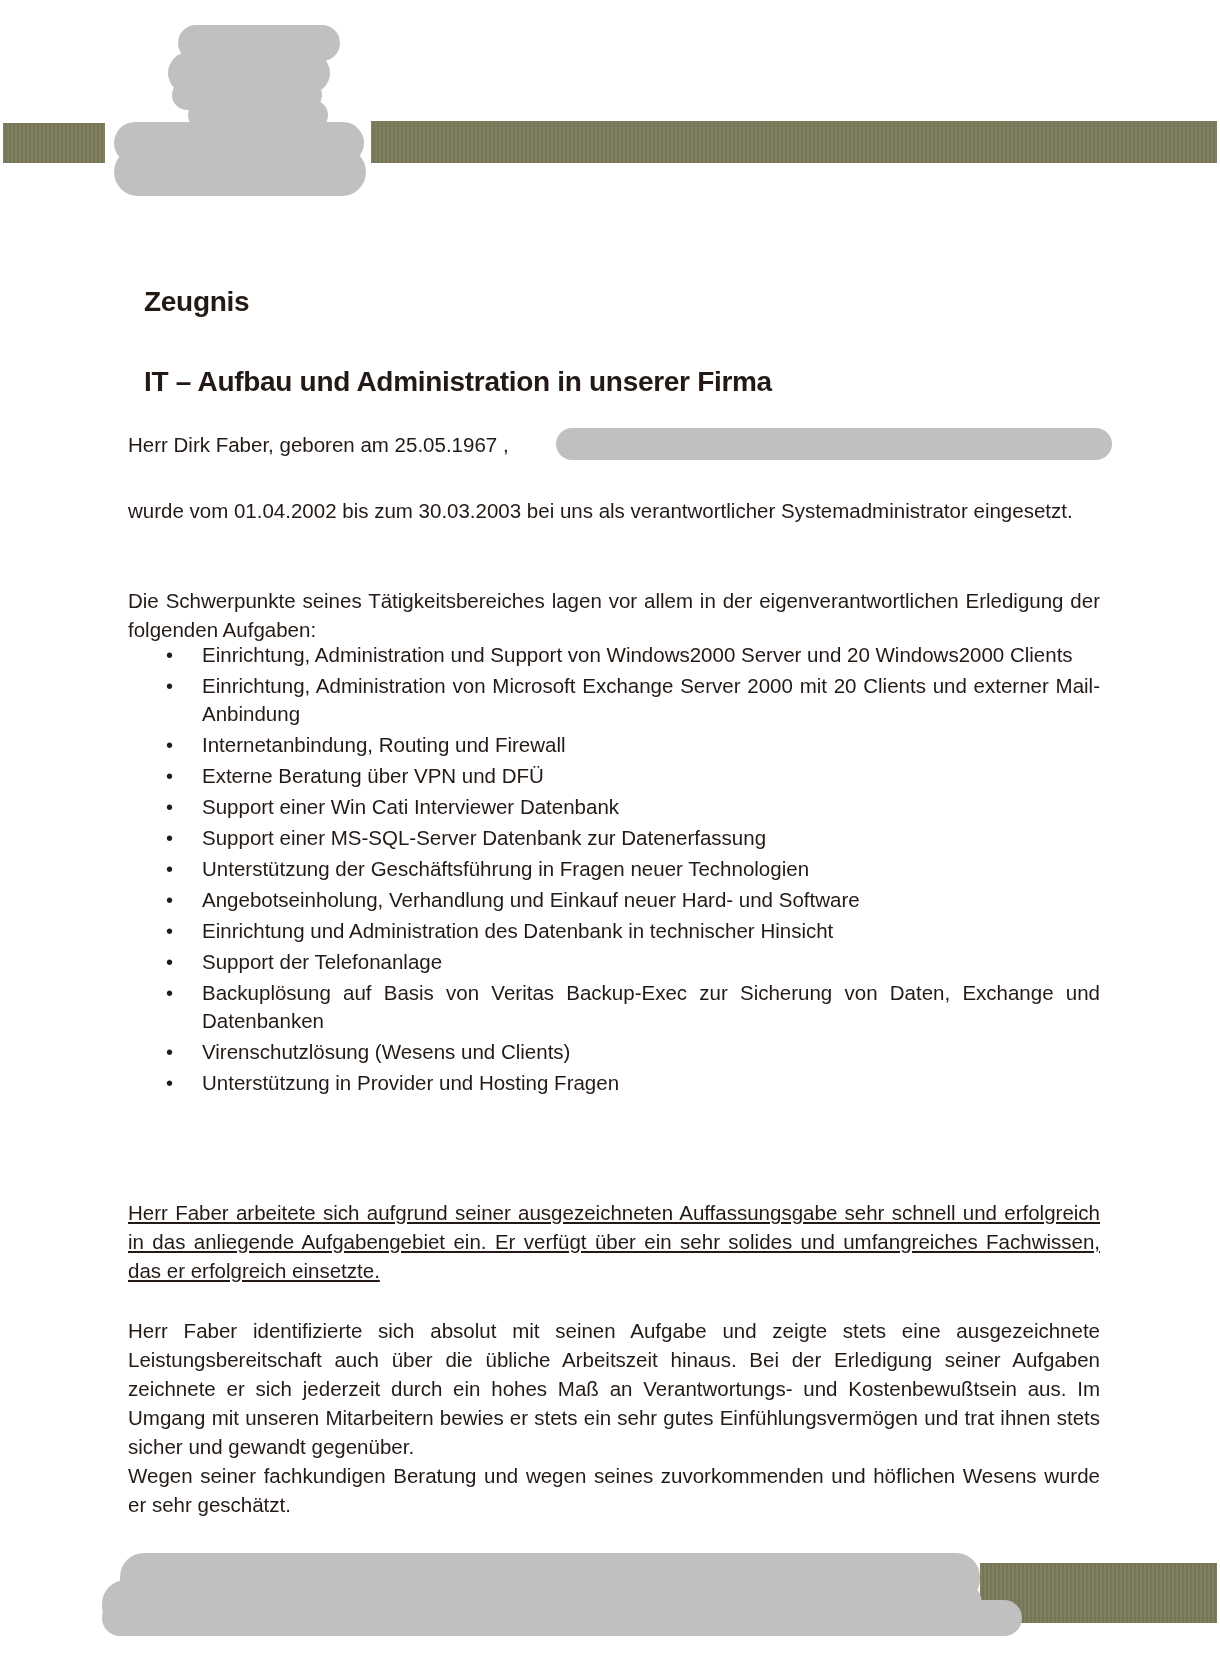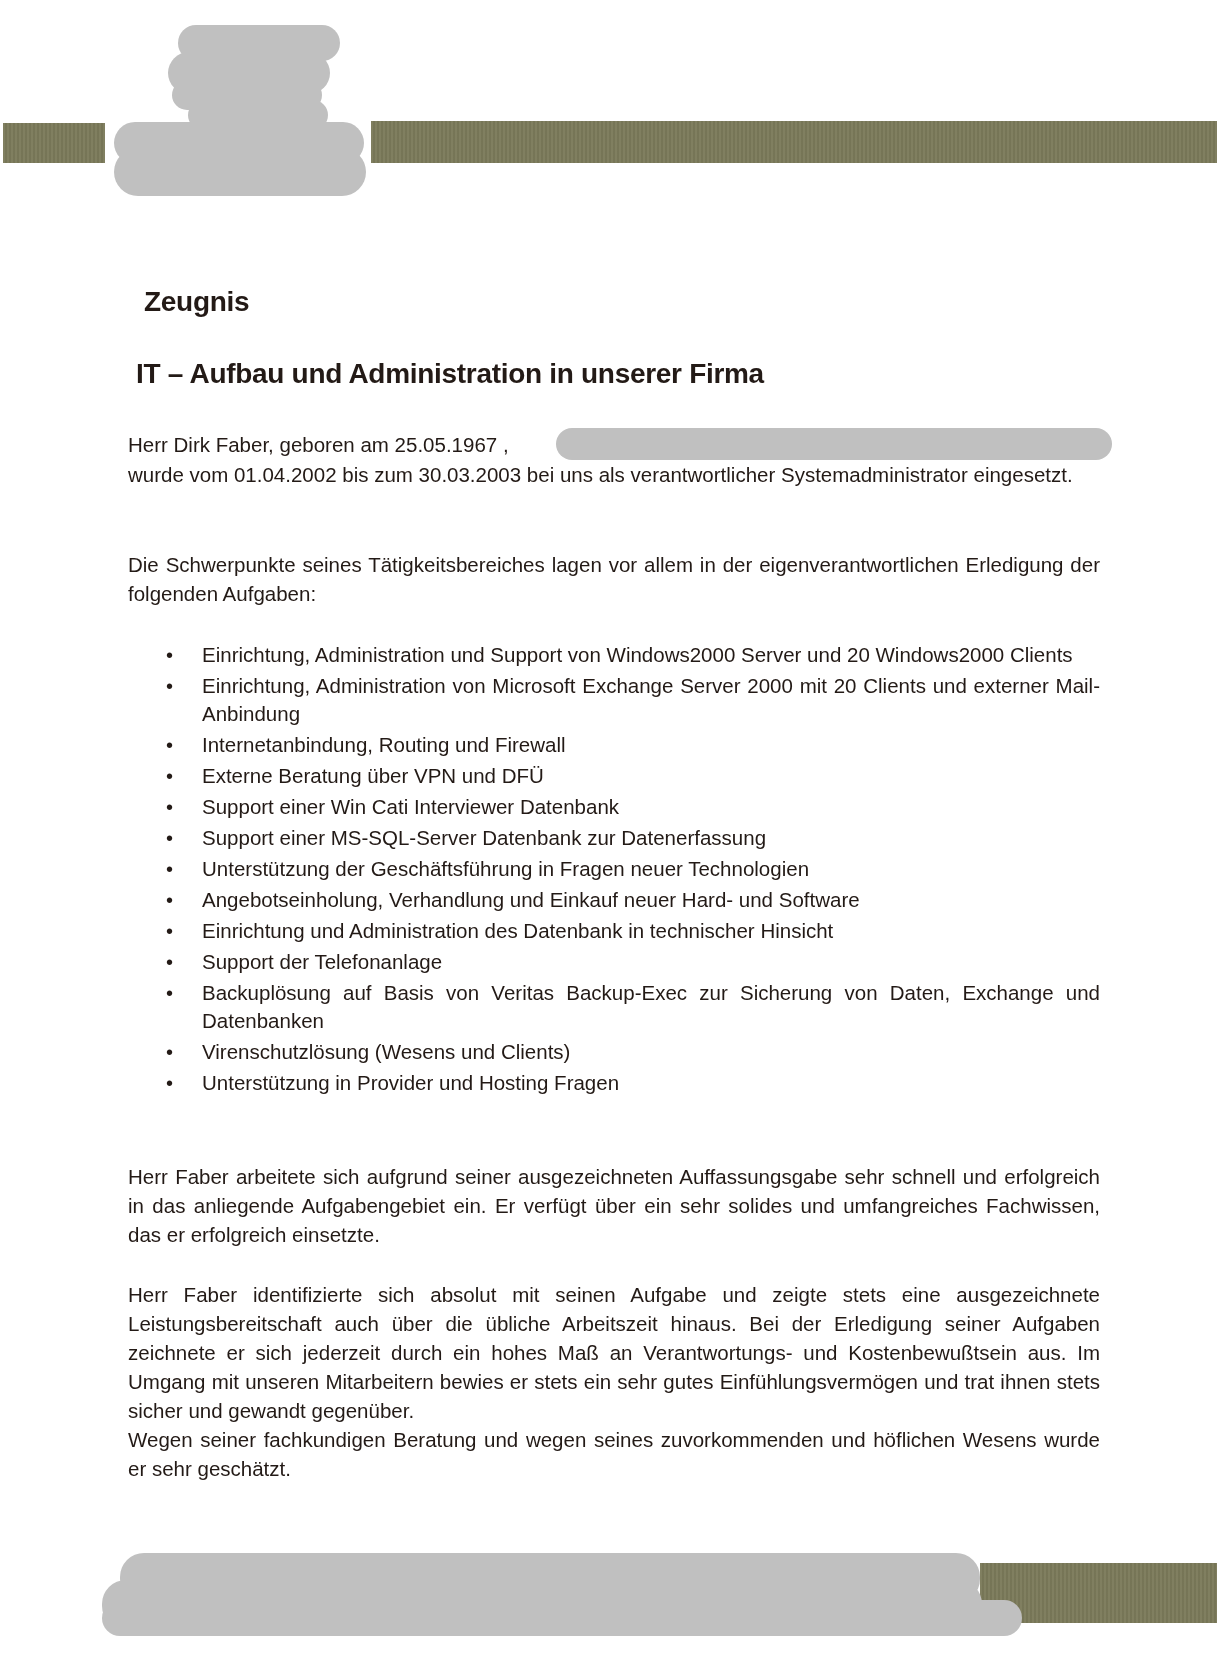--- a/index.html
+++ b/index.html
@@ -2,23 +2,23 @@
 <html><head>
 <meta charset="utf-8">
 <style>
   html, body { margin: 0; padding: 0; background: #ffffff; }
   body { width: 1220px; height: 1674px; position: relative; overflow: hidden;
          font-family: "Liberation Sans", sans-serif; color: #231a16; }
   .bar { position: absolute; background: #7b7a5a;
          background-image: repeating-linear-gradient(90deg, rgba(255,255,255,0.04) 0 2px, rgba(0,0,0,0.04) 2px 4px); }
   .redact { position: absolute; background: #c0c0c0; border-radius: 22px; }
   .h1 { position: absolute; left: 128px; top: 270px; font-size: 28px; font-weight: bold; margin: 16px; letter-spacing: -0.3px; }
-  .h2 { position: absolute; left: 128px; top: 350px; font-size: 28px; font-weight: bold; margin: 8px; letter-spacing: -0.3px; }
+  .h2 { position: absolute; left: 128px; top: 350px; font-size: 28px; font-weight: bold; margin: 16px; letter-spacing: -0.3px; }
   .para { position: absolute; left: 128px; width: 972px; font-size: 20.5px; line-height: 29px; text-align: justify; margin: 0; }
-  .p-last-line { text-align-last: left; }
+  .p-last-line { text-align-last: left; margin-top: 36px; }
   ul.tasks { position: absolute; left: 128px; top: 641px; width: 972px; margin: 0; padding: 0; list-style: none;
              font-size: 20.5px; }
   ul.tasks li { position: relative; padding-left: 74px; line-height: 28px; margin-bottom: 3px; text-align: justify; }
   ul.tasks li .bullet { position: absolute; left: 38px; top: 0; font-size: 20px; }
 </style>
 </head>
 <body>
 
 <div class="bar" style="left:3px; top:123px; width:102px; height:40px;"></div>
 <div class="bar" style="left:371px; top:121px; width:846px; height:42px;"></div>
@@ -52,21 +52,21 @@
   <li><span class="bullet">•</span><span>Support einer MS-SQL-Server Datenbank zur Datenerfassung</span></li>
   <li><span class="bullet">•</span><span>Unterstützung der Geschäftsführung in Fragen neuer Technologien</span></li>
   <li><span class="bullet">•</span><span>Angebotseinholung, Verhandlung und Einkauf neuer Hard- und Software</span></li>
   <li><span class="bullet">•</span><span>Einrichtung und Administration des Datenbank in technischer Hinsicht</span></li>
   <li><span class="bullet">•</span><span>Support der Telefonanlage</span></li>
   <li style="text-align-last:left;"><span class="bullet">•</span><span>Backuplösung auf Basis von Veritas Backup-Exec zur Sicherung von Daten, Exchange und Datenbanken</span></li>
   <li><span class="bullet">•</span><span>Virenschutzlösung (Wesens und Clients)</span></li>
   <li><span class="bullet">•</span><span>Unterstützung in Provider und Hosting Fragen</span></li>
 </ul>
 
-<p class="para p-last-line" style="top:1162px;">Herr Faber arbeitete sich aufgrund seiner ausgezeichneten Auffassungsgabe sehr schnell und erfolgreich in das anliegende Aufgabengebiet ein. Er verfügt über ein sehr solides und umfangreiches Fachwissen, das er erfolgreich einsetzte.</p>
+<p class="para p-last-line" style="top:1162px;text-decoration:underline;">Herr Faber arbeitete sich aufgrund seiner ausgezeichneten Auffassungsgabe sehr schnell und erfolgreich in das anliegende Aufgabengebiet ein. Er verfügt über ein sehr solides und umfangreiches Fachwissen, das er erfolgreich einsetzte.</p>
 <p class="para p-last-line" style="top:1280px;">Herr Faber identifizierte sich absolut mit seinen Aufgabe und zeigte stets eine ausgezeichnete Leistungsbereitschaft auch über die übliche Arbeitszeit hinaus. Bei der Erledigung seiner Aufgaben zeichnete er sich jederzeit durch ein hohes Maß an Verantwortungs- und Kostenbewußtsein aus. Im Umgang mit unseren Mitarbeitern bewies er stets ein sehr gutes Einfühlungsvermögen und trat ihnen stets sicher und gewandt gegenüber.</p>
 <p class="para p-last-line" style="top:1425px;">Wegen seiner fachkundigen Beratung und wegen seines zuvorkommenden und höflichen Wesens wurde er sehr geschätzt.</p>
 
 <div class="bar" style="left:980px; top:1563px; width:237px; height:60px;"></div>
 <div>
   <div class="redact" style="left:120px; top:1553px; width:860px; height:50px; border-radius:24px;"></div>
   <div class="redact" style="left:102px; top:1580px; width:880px; height:50px; border-radius:24px;"></div>
   <div class="redact" style="left:102px; top:1600px; width:920px; height:36px; border-radius:24px;"></div>
 </div>
 

